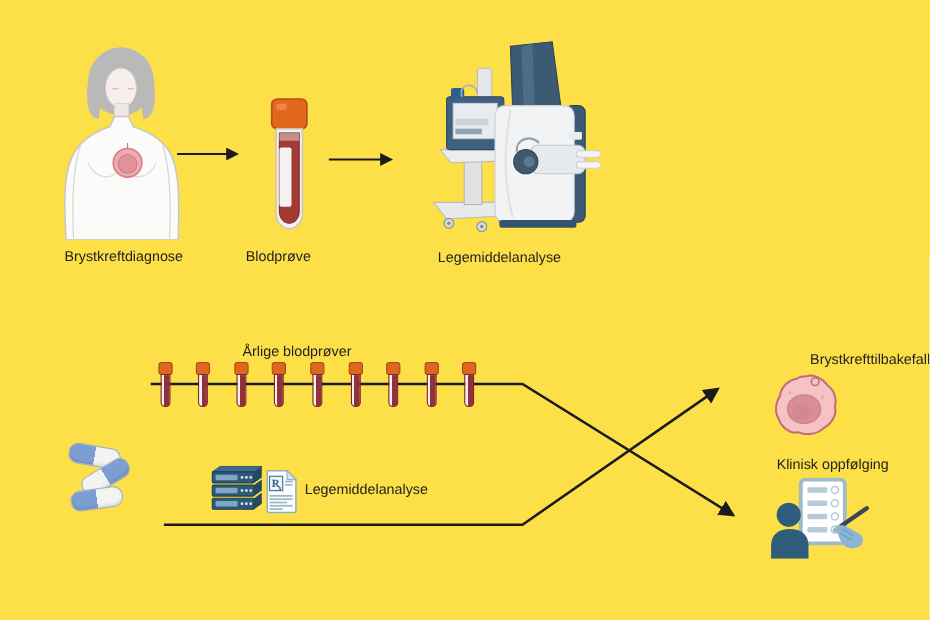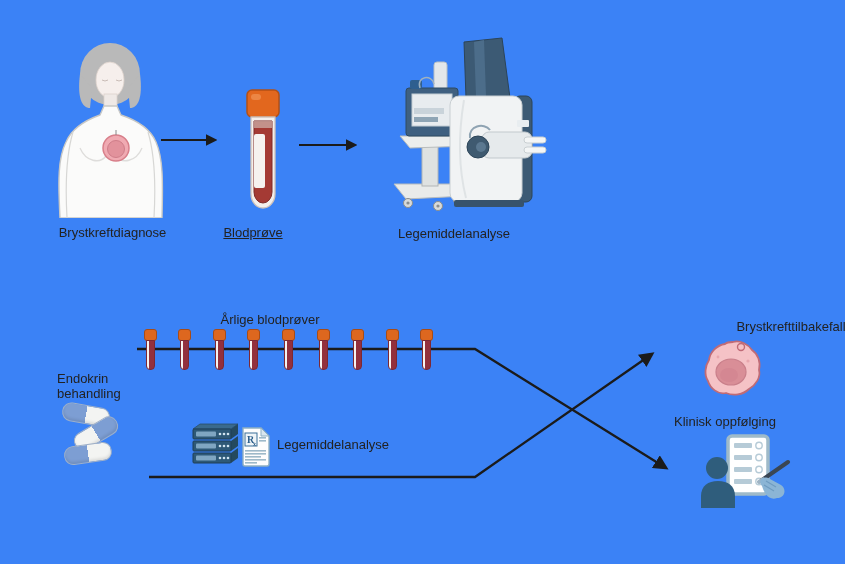--- a/index.html
+++ b/index.html
@@ -1,16 +1,16 @@
 <!DOCTYPE html>
 <html><head>
 <meta charset="utf-8">
 <style>
   html,body{margin:0;padding:0;background:#f1f3ea;}
-  .stage{position:relative;width:845px;height:564px;background:#3b82f6;overflow:hidden;
+  .stage{position:relative;width:845px;height:564px;background:#fde047;overflow:hidden;
          font-family:"Liberation Sans","DejaVu Sans",sans-serif;color:#1f1f1f;}
   .connectors{position:absolute;left:0;top:0;width:845px;height:564px;}
   .abs{position:absolute;}
   .lbl{position:absolute;font-size:13px;font-weight:500;color:#222;line-height:1.18;}
   .lbl.center{text-align:center;}
   .nowrap{white-space:nowrap;}
   
   .mini-tube{position:absolute;top:329px;width:13px;height:43px;}
   .mini-cap{width:13px;height:12px;background:#dd671f;border:1px solid #a84c16;border-radius:3px;box-sizing:border-box;}
   .mini-body{width:9px;height:30px;margin:0 auto;margin-top:-1px;
@@ -57,21 +57,21 @@
   <div class="lbl center" style="left:30px;top:225px;width:165px;">Brystkreftdiagnose</div>
 
   <svg class="abs" style="left:239px;top:88px;" width="48" height="122" viewBox="0 0 48 122">
     <rect x="8" y="2" width="32" height="27" rx="5" fill="#e2671e" stroke="#b35016" stroke-width="1.5"></rect>
     <rect x="12" y="6" width="10" height="6" rx="3" fill="#ec8644"></rect>
     <path d="M12,29 h24 v77 a12,14 0 0 1 -24,0 z" fill="#f4efec" stroke="#cfc2bb" stroke-width="1.3"></path>
     <path d="M15,33 h18 v71 a9,11 0 0 1 -18,0 z" fill="#a43a34" stroke="#7e2a28" stroke-width="1"></path>
     <rect x="15" y="33" width="18" height="7" fill="#d9cbc4" opacity="0.6"></rect>
     <rect x="15" y="46" width="11" height="54" rx="2" fill="#f6f2ef"></rect>
   </svg>
-  <div class="lbl center" style="left:198px;top:225px;width:110px;text-decoration:underline;">Blodprøve</div>
+  <div class="lbl center" style="left:198px;top:225px;width:110px;">Blodprøve</div>
 
   <svg class="abs" style="left:386px;top:36px;" width="162" height="176" viewBox="0 0 162 176">
 
     <polygon points="8,148 64,148 80,160 20,163" fill="#e9ebea" stroke="#b9bdbd"></polygon>
     <g>
       <circle cx="22" cy="167" r="4.5" fill="#d8dad9" stroke="#8a8e8e"></circle>
         <circle cx="22" cy="167" r="1.6" fill="#8a8e8e"></circle>
       <circle cx="52" cy="170" r="4.5" fill="#d8dad9" stroke="#8a8e8e"></circle>
         <circle cx="52" cy="170" r="1.6" fill="#8a8e8e"></circle>
       <circle cx="72" cy="164" r="4.5" fill="#d8dad9" stroke="#8a8e8e"></circle>
@@ -138,21 +138,20 @@
       <div class="mini-tube" style="left: 385.7px;">
         <div class="mini-cap"></div>
         <div class="mini-body"></div>
       </div>
       <div class="mini-tube" style="left: 420.3px;">
         <div class="mini-cap"></div>
         <div class="mini-body"></div>
       </div>
     </div>
 
-  <div class="lbl" style="left:57px;top:371px;width:80px;">Endokrin behandling</div>
   <div class="pill" style="left:62px;top:405px;transform:rotate(10deg);"></div>
   <div class="pill rev" style="left:72px;top:424px;transform:rotate(-31deg);"></div>
   <div class="pill" style="left:64px;top:444px;transform:rotate(-8deg);"></div>
 
   <svg class="abs" style="left:191px;top:423px;" width="48" height="44" viewBox="0 0 48 44">
     <g>
       <polygon points="2,6 9,1 47,1 40,6" fill="#3a6a8d" stroke="#2a4f6b" stroke-width="0.8"></polygon>
       <polygon points="40,6 47,1 47,11 40,16" fill="#24495f"></polygon>
       <rect x="2" y="6" width="38" height="10" rx="1" fill="#2e5977" stroke="#1f3f57"></rect>
       <rect x="5" y="8.5" width="20" height="5" rx="1" fill="#7fa6c2"></rect>
@@ -194,21 +193,21 @@
   <div class="lbl center" style="left:711px;top:319px;width:160px;">Brystkrefttilbakefall</div>
   <svg class="abs" style="left:704px;top:339px;" width="58" height="58" viewBox="0 0 58 58">
     <path d="M29,3 C36,1 44,5 48,11 C54,15 57,23 55,31 C57,38 52,46 45,50 C39,56 29,57 22,54 C14,56 6,49 4,42 C0,36 1,27 5,21 C6,13 13,6 21,5 C23,3 26,3 29,3 Z" fill="#f5c2c6" stroke="#c06b76" stroke-width="1.8"></path>
     <circle cx="37" cy="8" r="3.5" fill="#f5c2c6" stroke="#c06b76" stroke-width="1.4"></circle>
     <ellipse cx="27" cy="33" rx="15" ry="13" fill="#d98e97" stroke="#c97f8a" stroke-width="1.2"></ellipse>
     <ellipse cx="25" cy="36" rx="9" ry="7" fill="#d28490" opacity="0.75"></ellipse>
     <circle cx="44" cy="22" r="1.6" fill="#e8a7ae"></circle>
     <circle cx="14" cy="18" r="1.4" fill="#e8a7ae"></circle>
   </svg>
 
-  <div class="lbl center" style="left:645px;top:414px;width:160px;">Klinisk oppfølging</div>
+  <div class="lbl center" style="left:677px;top:414px;width:160px;">Klinisk oppfølging</div>
   <svg class="abs" style="left:700px;top:434px;" width="95" height="74" viewBox="0 0 95 74">
     <rect x="28" y="2" width="40" height="58" rx="4" fill="#ffffff" stroke="#9fbac9" stroke-width="3.5"></rect>
     <g>
       <rect x="34" y="9" width="18" height="5" rx="1" fill="#b6cbd7"></rect>
         <circle cx="59" cy="11.5" r="3.2" fill="#fff" stroke="#b6cbd7" stroke-width="1.4"></circle>
       <rect x="34" y="21" width="18" height="5" rx="1" fill="#b6cbd7"></rect>
         <circle cx="59" cy="23.5" r="3.2" fill="#fff" stroke="#b6cbd7" stroke-width="1.4"></circle>
       <rect x="34" y="33" width="18" height="5" rx="1" fill="#b6cbd7"></rect>
         <circle cx="59" cy="35.5" r="3.2" fill="#fff" stroke="#b6cbd7" stroke-width="1.4"></circle>
       <rect x="34" y="45" width="18" height="5" rx="1" fill="#b6cbd7"></rect>

